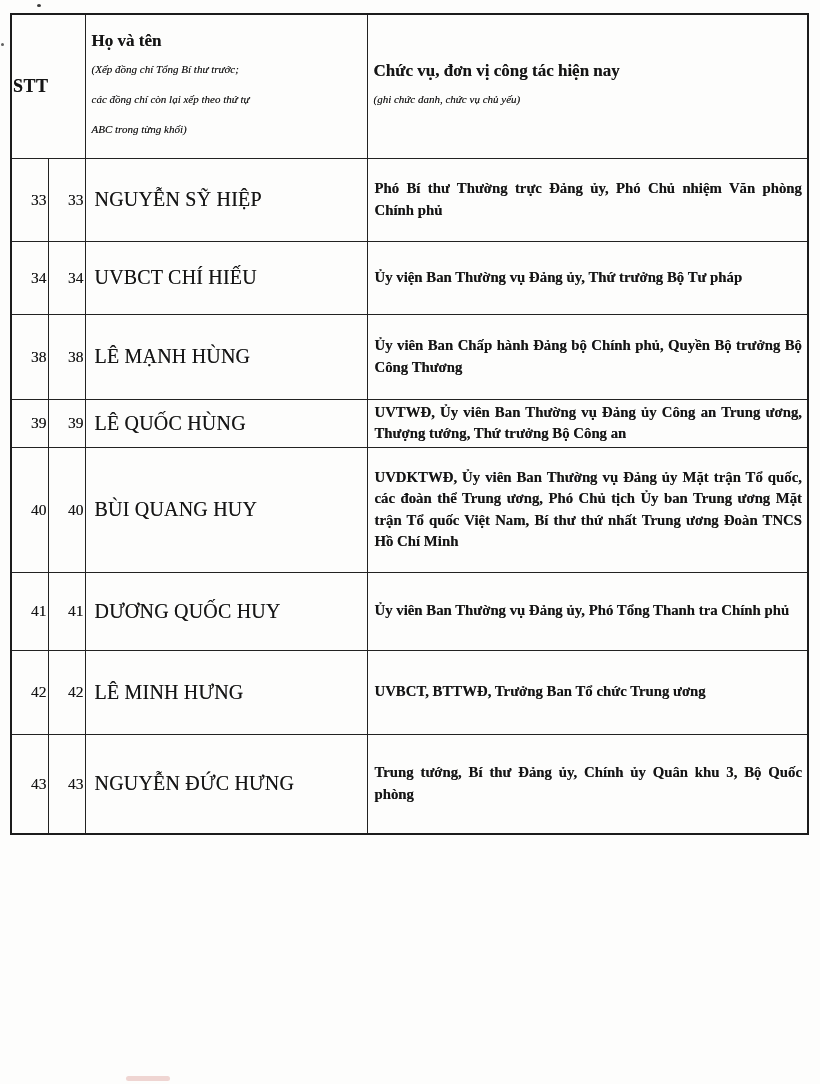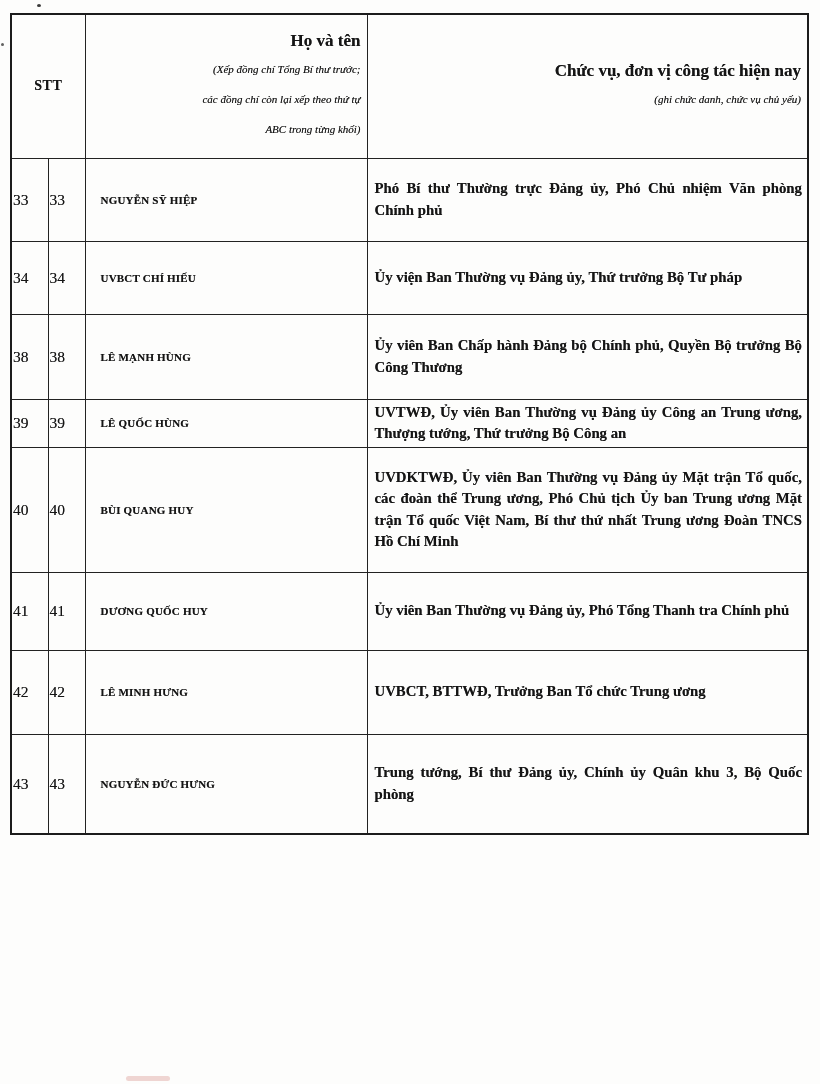--- a/index.html
+++ b/index.html
@@ -45,51 +45,50 @@
   }
   .doc-table td, .doc-table th {
     border: 1.6px solid #222;
     vertical-align: middle;
     overflow: hidden;
   }
   .doc-table {
     border: 2.2px solid #1c1c1c;
   }
   th.h-stt {
-    font-size: 14px;
+    font-size: 18px;
     font-weight: bold;
-    text-align: center;
+    text-align: left;
     letter-spacing: 0.5px;
     margin-left: 19px;
   }
   th.h-cell {
-    text-align: right;
+    text-align: left;
     font-weight: normal;
     padding: 4px 6px;
   }
   .h-title {
     font-size: 17px;
     font-weight: bold;
     line-height: 26px;
   }
   .h-note {
     font-style: italic;
     font-size: 11px;
     line-height: 30px;
     white-space: pre-line;
   }
   td.c-num {
-    text-align: left;
+    text-align: right;
     font-size: 15.5px;
   }
   td.c-name {
-    padding: 2px 4px 2px 15px;
-    font-size: 11px;
+    padding: 2px 4px 2px 9px;
+    font-size: 20px;
     letter-spacing: 0.2px;
-    font-weight: bold;
   }
   td.c-pos {
     padding: 2px 5px 2px 7px;
   }
   .pos-text {
     font-size: 14.8px;
     line-height: 21.5px;
     text-align: justify;
     font-weight: bold;
   }

